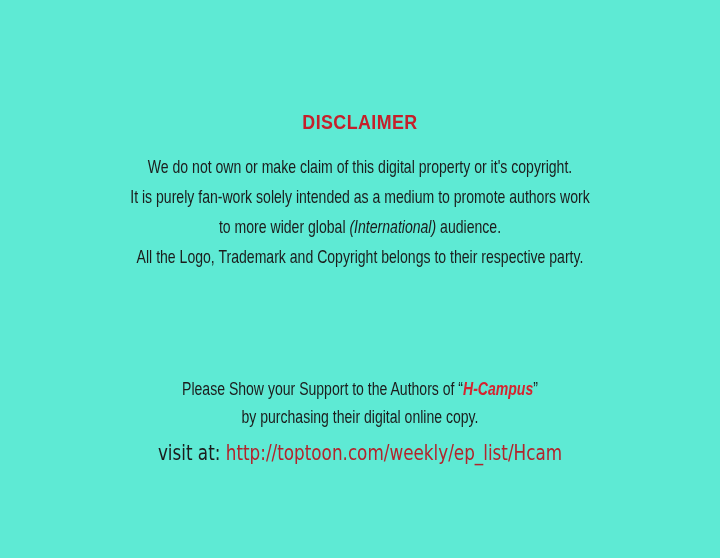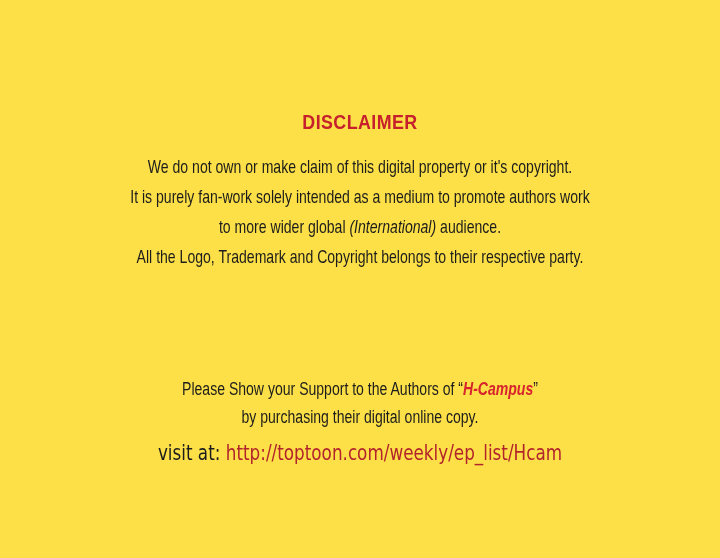--- a/index.html
+++ b/index.html
@@ -4,21 +4,21 @@
 <style>
   html, body {
     margin: 0;
     padding: 0;
     background: #ffffff;
   }
   .page {
     position: relative;
     width: 720px;
     height: 558px;
-    background: #fde047;
+    background: #5eead4;
     overflow: hidden;
     font-family: "Liberation Sans", sans-serif;
     color: var(--body-text, #1c1c1c);
   }
   .center-line {
     position: absolute;
     left: 0;
     width: 100%;
     text-align: center;
     margin: 0;

